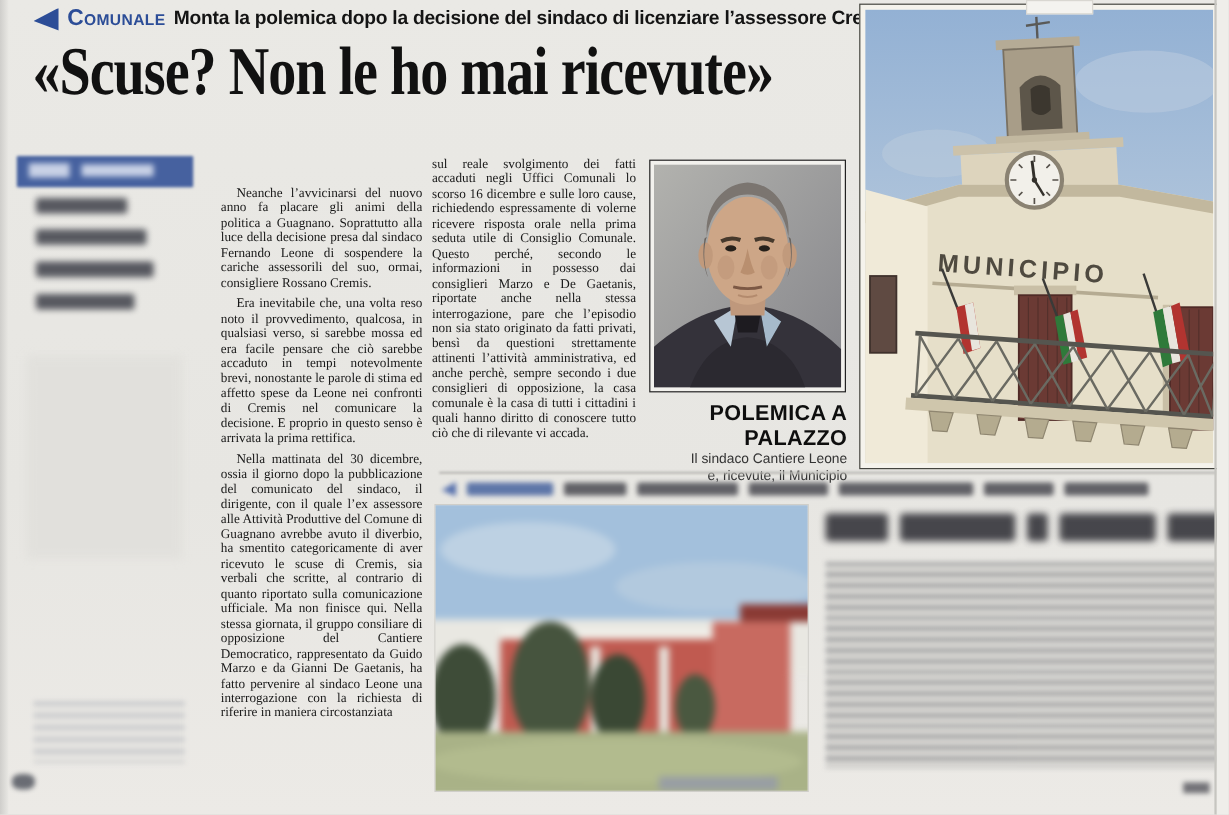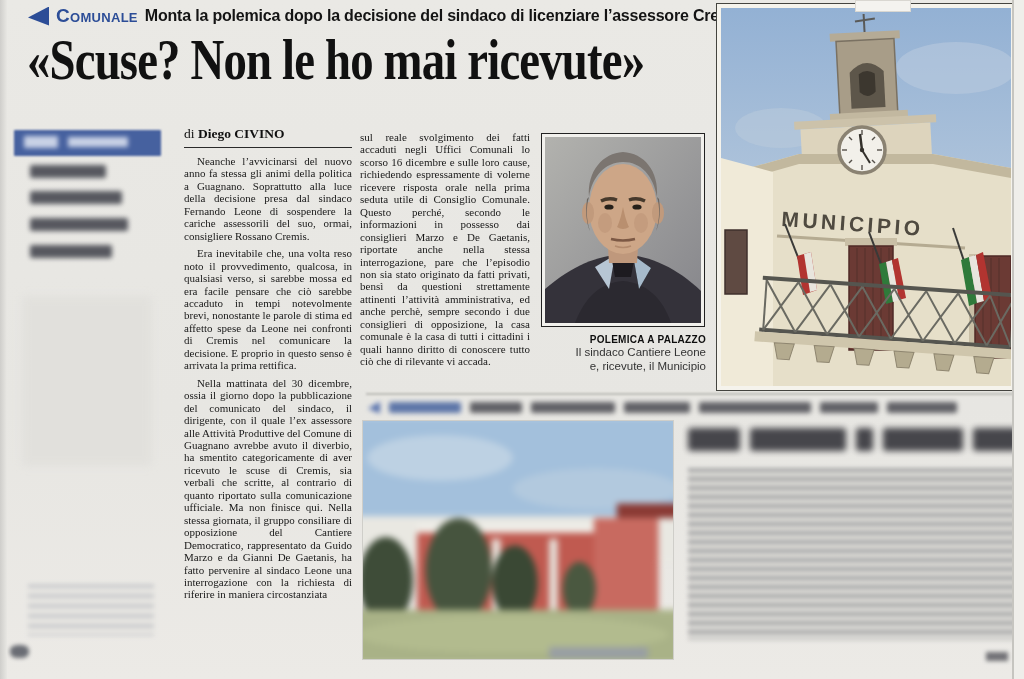--- a/index.html
+++ b/index.html
@@ -47,21 +47,21 @@
   .col2{left:360px;top:131px;width:170px;}
 
   
   .portrait{left:541px;top:133px;width:164px;height:194px;background:#f2f1ed;
     border:1px solid #222;padding:3px;box-sizing:border-box;}
   .portrait svg{display:block;width:100%;height:100%;}
 
   
   .caption{left:538px;top:334px;width:168px;text-align:right;
     font-family:"Liberation Sans",sans-serif;}
-  .caption .cap-title{font-size:10px;font-weight:700;color:#0e0e0e;letter-spacing:.3px;}
+  .caption .cap-title{font-size:18px;font-weight:700;color:#0e0e0e;letter-spacing:.3px;}
   .caption .cap-line{font-size:11.5px;color:#333;line-height:14px;}
 
   
   .municipio{left:716px;top:3px;width:300px;height:388px;background:#f5f3ec;
     border:1.5px solid #44443f;padding:4px;box-sizing:border-box;}
   .municipio svg{display:block;width:100%;height:100%;}
 
   
   .bottom-rule{left:366px;top:393px;width:648px;height:2px;background:#bdbcb8;filter:blur(1px);}
   .bottom-kicker{left:368px;top:399px;width:646px;height:17px;display:flex;
@@ -106,23 +106,22 @@
   </div>
   <div class="abs sb-line" style="left:30px;top:165px;width:76px;height:13px;"></div>
   <div class="abs sb-line" style="left:30px;top:191px;width:92px;height:13px;"></div>
   <div class="abs sb-line" style="left:30px;top:218px;width:98px;height:13px;"></div>
   <div class="abs sb-line" style="left:30px;top:245px;width:82px;height:13px;"></div>
   <div class="abs sb-faint"></div>
   <div class="abs sb-ghost-text"></div>
   <div class="abs sb-smudge"></div>
   <div class="abs left-edge"></div>
 
-  <div class="abs byline"><span>di </span><b>Diego CIVINO</b></div>
   <div class="abs col col1">
-    <p>Neanche l’avvicinarsi del nuovo anno fa stessa gli animi della politica a Guagnano. Soprattutto alla luce della decisione presa dal sindaco Fernando Leone di sospendere la cariche assessorili del suo, ormai, consigliere Rossano Cremis.</p>
+    <p>Neanche l’avvicinarsi del nuovo anno fa placare gli animi della politica a Guagnano. Soprattutto alla luce della decisione presa dal sindaco Fernando Leone di sospendere la cariche assessorili del suo, ormai, consigliere Rossano Cremis.</p>
     <p>Era inevitabile che, una volta reso noto il provvedimento, qualcosa, in qualsiasi verso, si sarebbe mossa ed era facile pensare che ciò sarebbe accaduto in tempi notevolmente brevi, nonostante le parole di stima ed affetto spese da Leone nei confronti di Cremis nel comunicare la decisione. E proprio in questo senso è arrivata la prima rettifica.</p>
     <p>Nella mattinata del 30 dicembre, ossia il giorno dopo la pubblicazione del comunicato del sindaco, il dirigente, con il quale l’ex assessore alle Attività Produttive del Comune di Guagnano avrebbe avuto il diverbio, ha smentito categoricamente di aver ricevuto le scuse di Cremis, sia verbali che scritte, al contrario di quanto riportato sulla comunicazione ufficiale. Ma non finisce qui. Nella stessa giornata, il gruppo consiliare di opposizione del Cantiere Democratico, rappresentato da Guido Marzo e da Gianni De Gaetanis, ha fatto pervenire al sindaco Leone una interrogazione con la richiesta di riferire in maniera circostanziata</p>
   </div>
 
   <div class="abs col col2">
     <p style="text-indent:0;">sul reale svolgimento dei fatti accaduti negli Uffici Comunali lo scorso 16 dicembre e sulle loro cause, richiedendo espressamente di volerne ricevere risposta orale nella prima seduta utile di Consiglio Comunale. Questo perché, secondo le informazioni in possesso dai consiglieri Marzo e De Gaetanis, riportate anche nella stessa interrogazione, pare che l’episodio non sia stato originato da fatti privati, bensì da questioni strettamente attinenti l’attività amministrativa, ed anche perchè, sempre secondo i due consiglieri di opposizione, la casa comunale è la casa di tutti i cittadini i quali hanno diritto di conoscere tutto ciò che di rilevante vi accada.</p>
   </div>
 
   <div class="abs portrait">
     <svg viewBox="0 0 156 186">

